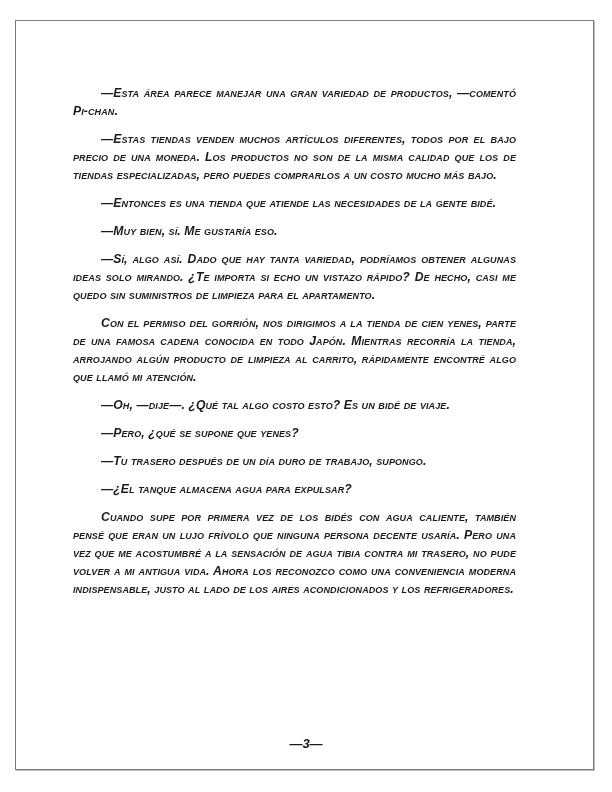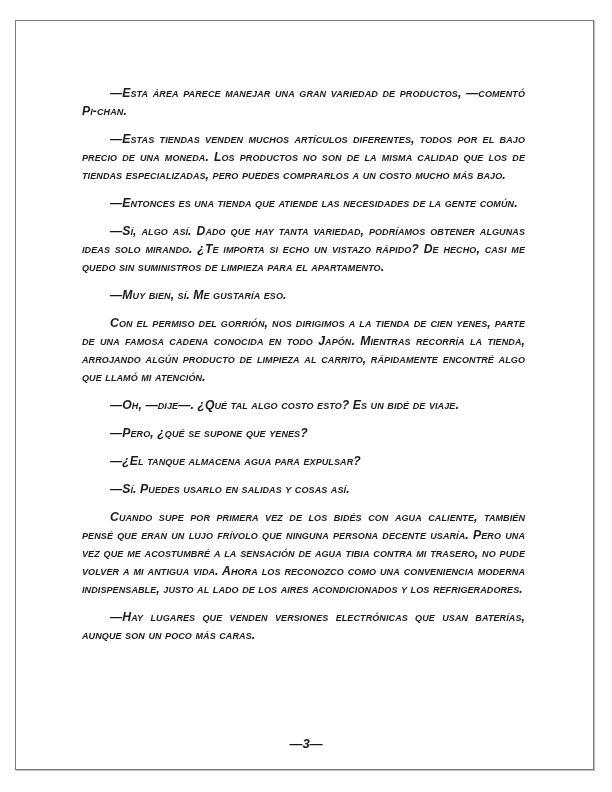--- a/index.html
+++ b/index.html
@@ -3,21 +3,21 @@
 <meta charset="utf-8">
 <style>
   html, body { margin: 0; padding: 0; background: #ffffff; }
   body { width: 612px; height: 792px; position: relative; overflow: hidden; }
   .page-frame {
     position: absolute; left: 15px; top: 20px; width: 579px; height: 750px;
     border: 1.5px solid #7a7a7a; box-sizing: border-box;
     box-shadow: 1px 1px 0 #bdbdbd;
   }
   .text-body {
-    position: absolute; left: 82px; top: 84px; width: 443px;
+    position: absolute; left: 73px; top: 84px; width: 443px;
     font-family: "Liberation Sans", sans-serif;
     font-variant: small-caps;
     font-style: italic;
     font-weight: bold;
     font-size: 12.2px;
     line-height: 18px;
     color: #1a1a1a;
     text-align: justify;
     letter-spacing: 0.1px;
   }
@@ -31,25 +31,24 @@
   }
 </style>
 </head>
 <body>
 
 <div class="page-frame"></div>
 
 <div class="text-body">
   <p class="para">—Esta área parece manejar una gran variedad de productos, —comentó Pi-chan.</p>
   <p class="para">—Estas tiendas venden muchos artículos diferentes, todos por el bajo precio de una moneda. Los productos no son de la misma calidad que los de tiendas especializadas, pero puedes comprarlos a un costo mucho más bajo.</p>
-  <p class="para">—Entonces es una tienda que atiende las necesidades de la gente común.</p>
+  <p class="para">—Entonces es una tienda que atiende las necesidades de la gente bidé.</p>
+  <p class="para">—Muy bien, sí. Me gustaría eso.</p>
   <p class="para">—Sí, algo así. Dado que hay tanta variedad, podríamos obtener algunas ideas solo mirando. ¿Te importa si echo un vistazo rápido? De hecho, casi me quedo sin suministros de limpieza para el apartamento.</p>
-  <p class="para">—Muy bien, sí. Me gustaría eso.</p>
   <p class="para">Con el permiso del gorrión, nos dirigimos a la tienda de cien yenes, parte de una famosa cadena conocida en todo Japón. Mientras recorría la tienda, arrojando algún producto de limpieza al carrito, rápidamente encontré algo que llamó mi atención.</p>
   <p class="para">—Oh, —dije—. ¿Qué tal algo costo esto? Es un bidé de viaje.</p>
   <p class="para">—Pero, ¿qué se supone que yenes?</p>
+  <p class="para">—Tu trasero después de un día duro de trabajo, supongo.</p>
   <p class="para">—¿El tanque almacena agua para expulsar?</p>
-  <p class="para">—Sí. Puedes usarlo en salidas y cosas así.</p>
   <p class="para">Cuando supe por primera vez de los bidés con agua caliente, también pensé que eran un lujo frívolo que ninguna persona decente usaría. Pero una vez que me acostumbré a la sensación de agua tibia contra mi trasero, no pude volver a mi antigua vida. Ahora los reconozco como una conveniencia moderna indispensable, justo al lado de los aires acondicionados y los refrigeradores.</p>
-  <p class="para">—Hay lugares que venden versiones electrónicas que usan baterías, aunque son un poco más caras.</p>
 </div>
 
 <div class="folio">—3—</div>
 
 </body></html>

